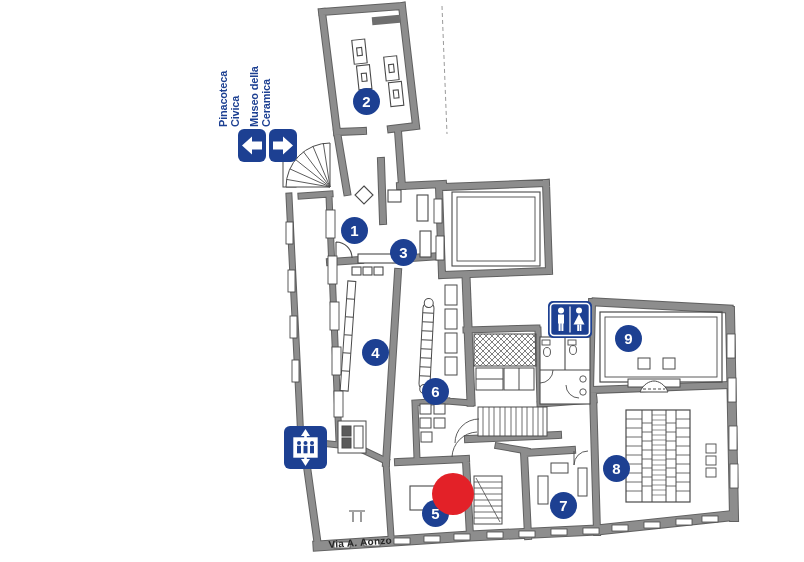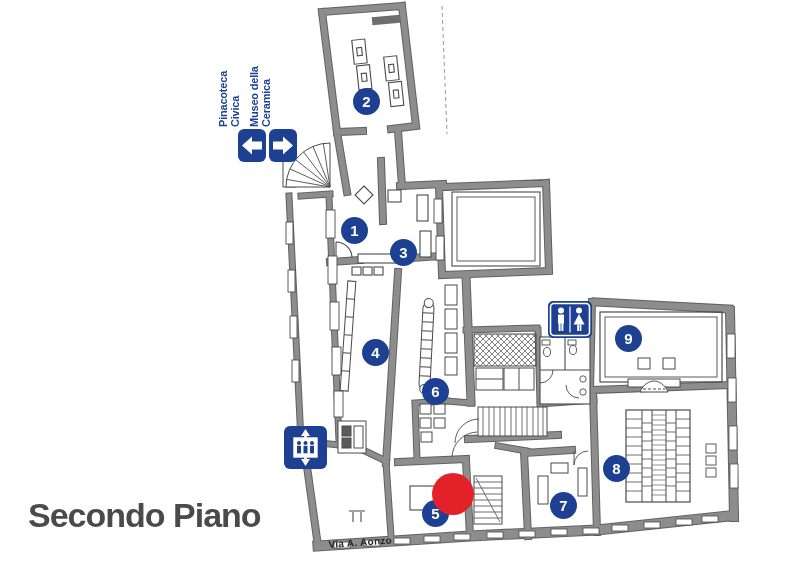--- a/index.html
+++ b/index.html
@@ -321,16 +321,15 @@
   <div class="badge" style="left:390px; top:239px;">3</div>
   <div class="badge" style="left:362px; top:339px;">4</div>
   <div class="badge" style="left:422px; top:500px;">5</div>
   <div class="badge" style="left:422px; top:378px;">6</div>
   <div class="badge" style="left:550px; top:492px;">7</div>
   <div class="badge" style="left:603px; top:455px;">8</div>
   <div class="badge" style="left:615px; top:325px;">9</div>
 
   <div class="red-dot"></div>
 
-  <div class="title">Secondo Piano</div>
   <div class="street">Via A. Aonzo</div>
 
 </div>
 
 </body></html>

